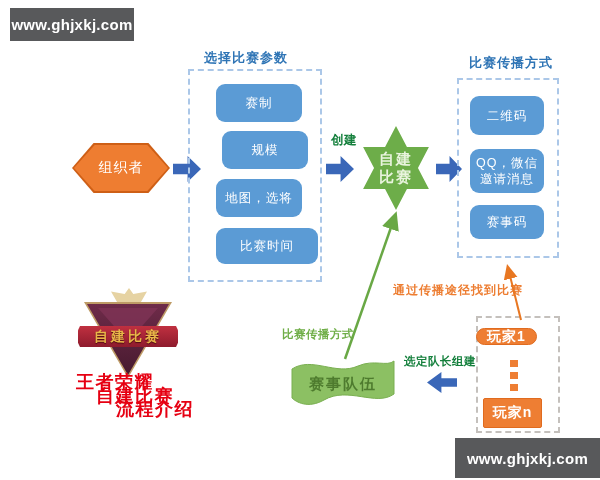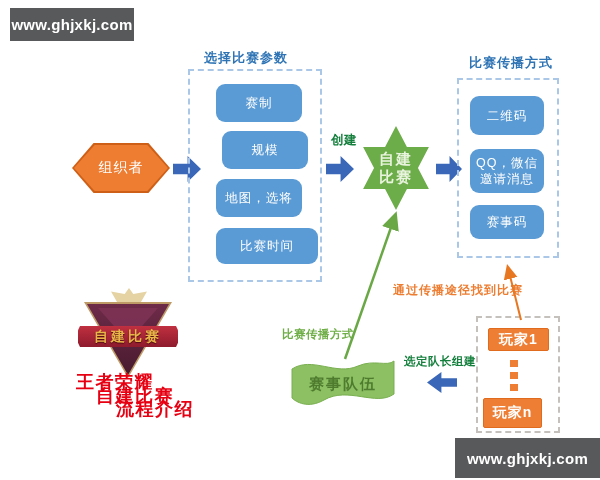--- a/index.html
+++ b/index.html
@@ -175,21 +175,21 @@
 
   <div class="abs arrow-r" style="left:436px; top:156px; width:26px; height:26px;"></div>
 
   <div class="abs group-title" style="left:469px; top:54px;">比赛传播方式</div>
   <div class="abs dashed-blue" style="left:457px; top:78px; width:102px; height:180px;"></div>
   <div class="abs bluebox" style="left:470px; top:96px;  width:74px; height:39px;">二维码</div>
   <div class="abs bluebox" style="left:470px; top:205px; width:74px; height:34px;">赛事码</div>
   <div class="abs bluebox" style="left:470px; top:149px; width:74px; height:44px;">QQ，微信 邀请消息</div>
 
   <div class="abs dashed-gray" style="left:476px; top:316px; width:84px; height:117px;"></div>
-  <div class="abs orangebox" style="left:488px; top:328px; width:61px; height:23px;">玩家1</div>
+  <div class="abs orangebox" style="left:476px; top:328px; width:61px; height:17px;border-radius:10px;">玩家1</div>
   <div class="abs" style="left:510px; top:360px;">
     <div class="dot" style="margin-bottom:5px;"></div>
     <div class="dot" style="margin-bottom:5px;"></div>
     <div class="dot"></div>
   </div>
   <div class="abs orangebox" style="left:483px; top:398px; width:59px; height:30px;">玩家n</div>
 
   <svg class="overlay" viewBox="0 0 600 480">
     <defs>
       <marker id="ah-green" orient="auto" markerWidth="9" markerHeight="9" refX="5.5" refY="3.5">

